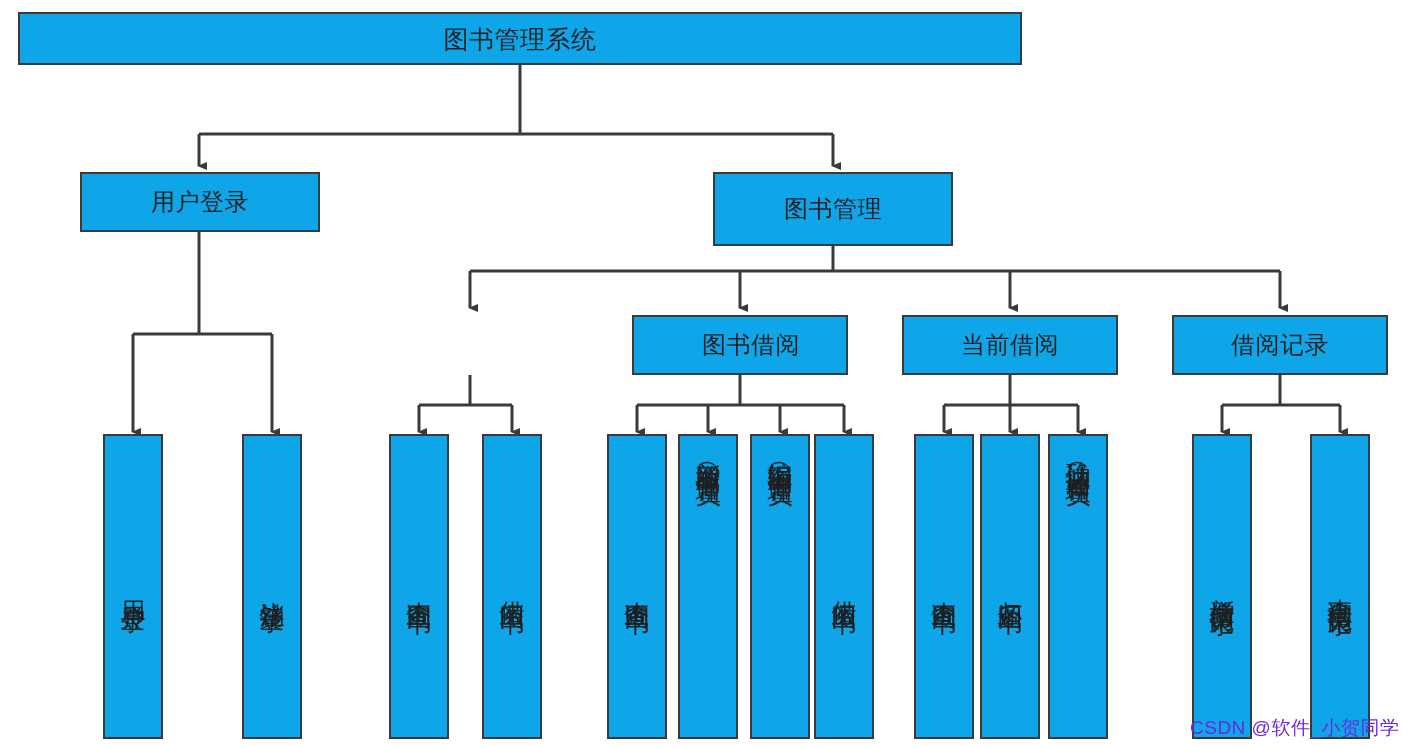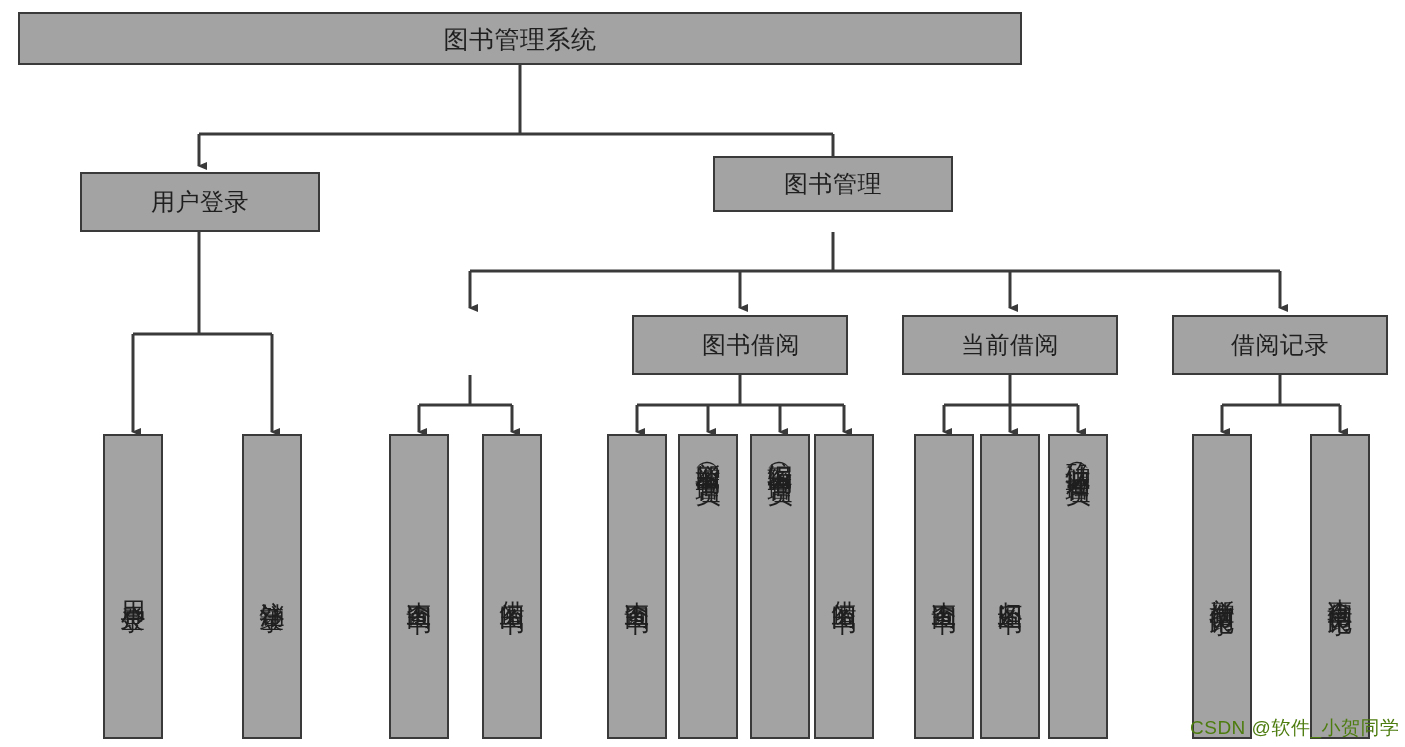--- a/index.html
+++ b/index.html
@@ -22,21 +22,21 @@
     position: absolute;
     left: 0;
     top: 0;
     width: 1405px;
     height: 747px;
   }
   .node {
     position: absolute;
     box-sizing: border-box;
     border: 2px solid #3a3a3a;
-    background: #a3a3a3;
+    background: #0ea5e9;
     display: flex;
     align-items: center;
     justify-content: center;
     text-align: center;
     color: #1f1f1f;
   }
   .node .label {
     display: block;
     line-height: 1.12;
     letter-spacing: 0.5px;
@@ -56,21 +56,21 @@
     letter-spacing: 3px;
     white-space: nowrap;
   }
   .node-leaf.leaf-mid {
     align-items: center;
     padding-top: 0;
   }
   .watermark {
     position: absolute;
     font-size: 19px;
-    color: #4d7c0f;
+    color: #6d28d9;
     white-space: nowrap;
     letter-spacing: 0.5px;
   }
 </style>
 </head>
 <body>
 
 <div id="diagram-root">
 
   <svg id="diagram-svg" viewBox="0 0 1405 747" xmlns="http://www.w3.org/2000/svg">
@@ -124,21 +124,21 @@
     </g>
   </svg>
 
   <div class="node node-root" style="left:18px; top:12px; width:1004px; height:53px;">
     <span class="label">图书管理系统</span>
   </div>
 
   <div class="node node-l2" style="left:80px; top:172px; width:240px; height:60px;">
     <span class="label">用户登录</span>
   </div>
-  <div class="node node-l2" style="left:713px; top:156px; width:240px; height:56px;">
+  <div class="node node-l2" style="left:713px; top:172px; width:240px; height:74px;">
     <span class="label">图书管理</span>
   </div>
 
   <div class="node node-l3" style="left:632px; top:315px; width:216px; height:60px;padding-left:22px;">
     <span class="label">图书借阅</span>
   </div>
   <div class="node node-l3" style="left:902px; top:315px; width:216px; height:60px;">
     <span class="label">当前借阅</span>
   </div>
   <div class="node node-l3" style="left:1172px; top:315px; width:216px; height:60px;">

